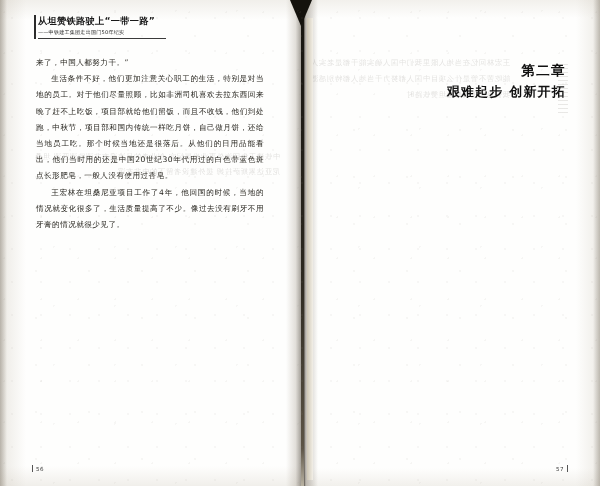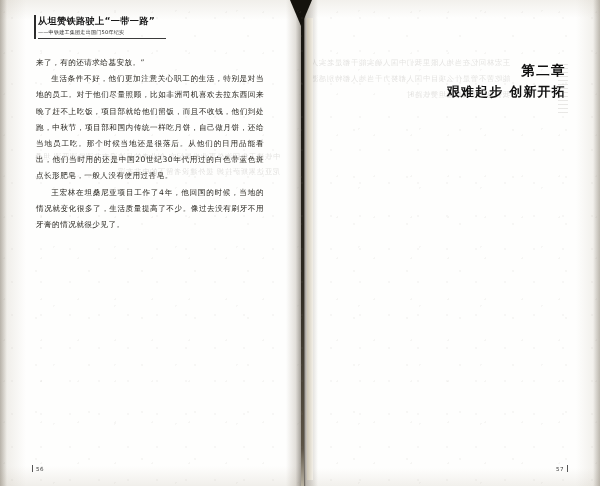--- a/index.html
+++ b/index.html
@@ -191,21 +191,21 @@
     <div class="edge-dark"></div>
 
     <div class="art-head">
       <div class="rule-left"></div>
       <div class="art-title">从坦赞铁路驶上“一带一路”</div>
       <div class="art-sub">——中铁建工集团走出国门50年纪实</div>
       <div class="art-rule"></div>
     </div>
 
     <div class="body-col" id="left-body">
-      <p class="noindent">来了，有的还请求给墓安放。”</p>
+      <p class="noindent">来了，中国人都努力干。”</p>
       <p>生活条件不好，他们更加注意关心职工的生活，特别是对当地的员工。对于他们尽量照顾，比如非洲司机喜欢去拉东西回来晚了赶不上吃饭，项目部就给他们留饭，而且不收钱，他们到处跑，中秋节，项目部和国内传统一样吃月饼，自己做月饼，还给当地员工吃。那个时候当地还是很落后。从他们的日用品能看出，他们当时用的还是中国20世纪30年代用过的白色带蓝色斑点长形肥皂，一般人没有使用过香皂。</p>
       <p>王宏林在坦桑尼亚项目工作了4年，他回国的时候，当地的情况就变化很多了，生活质量提高了不少。像过去没有刷牙不用牙膏的情况就很少见了。</p>
 
     </div>
 
     <div class="ghost" style="left:30px;top:150px;width:250px;">中铁建工集团海外事业发展纪实 创业者的足迹遍布非洲欧洲亚洲 坦桑尼亚达累斯萨拉姆 援外建设者留下的中非友谊</div>
 
     <div class="pagenum" id="pn-left"><span class="bar"></span><span>56</span></div>
   </div>
 

